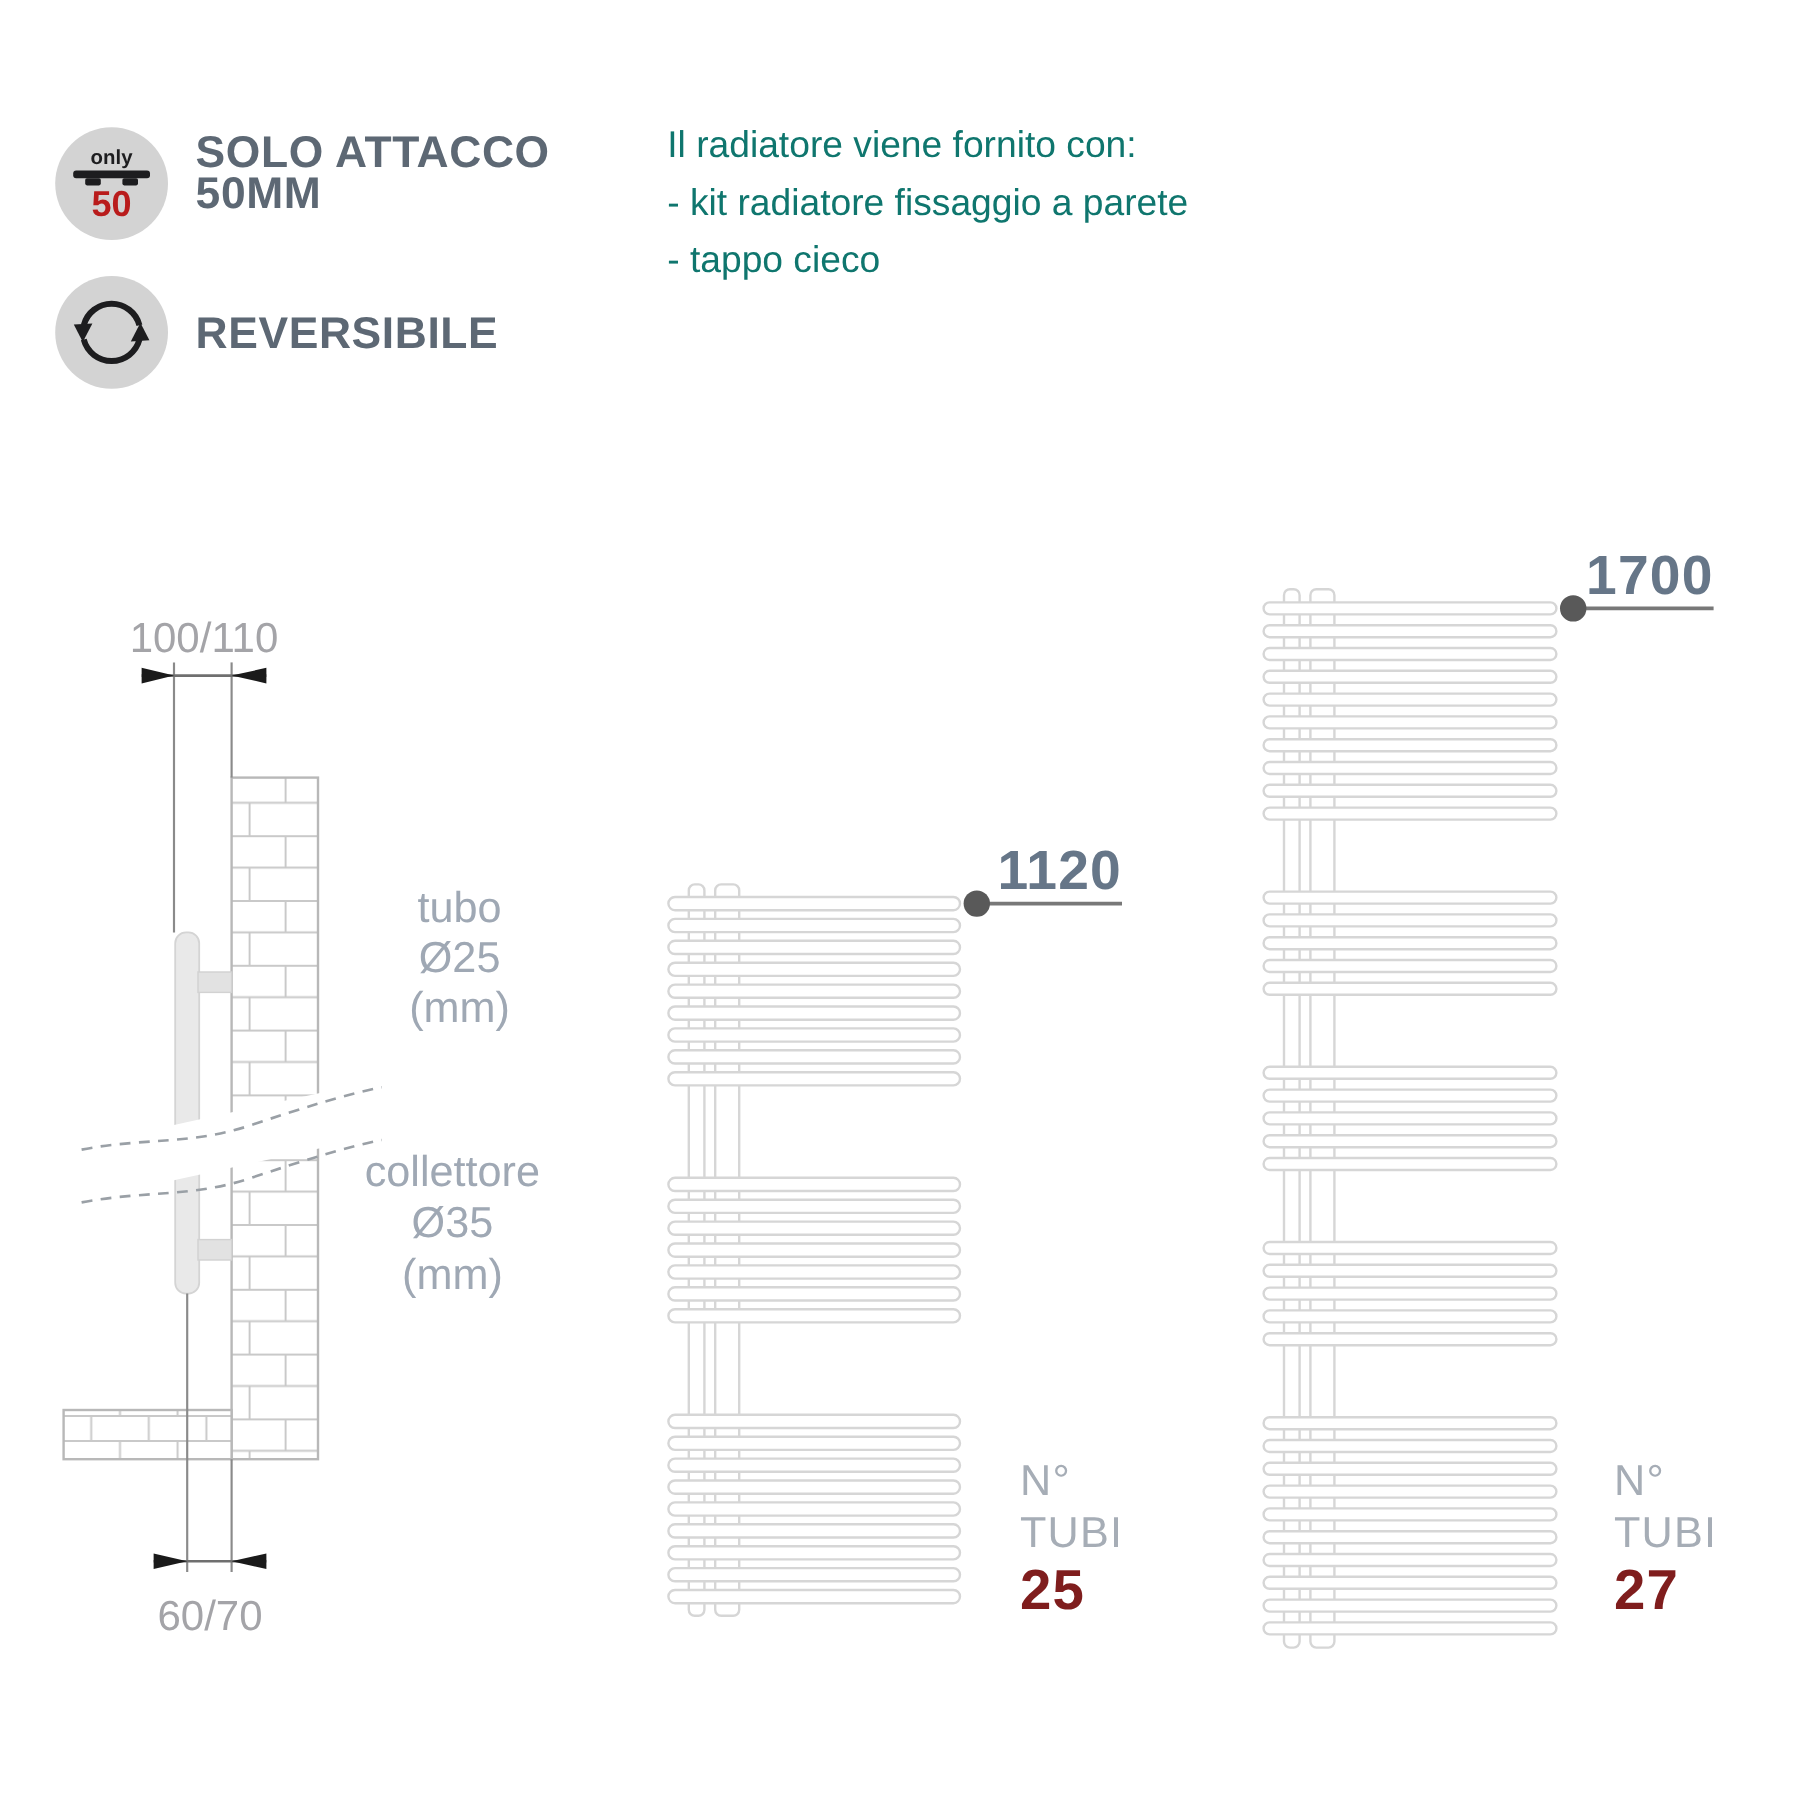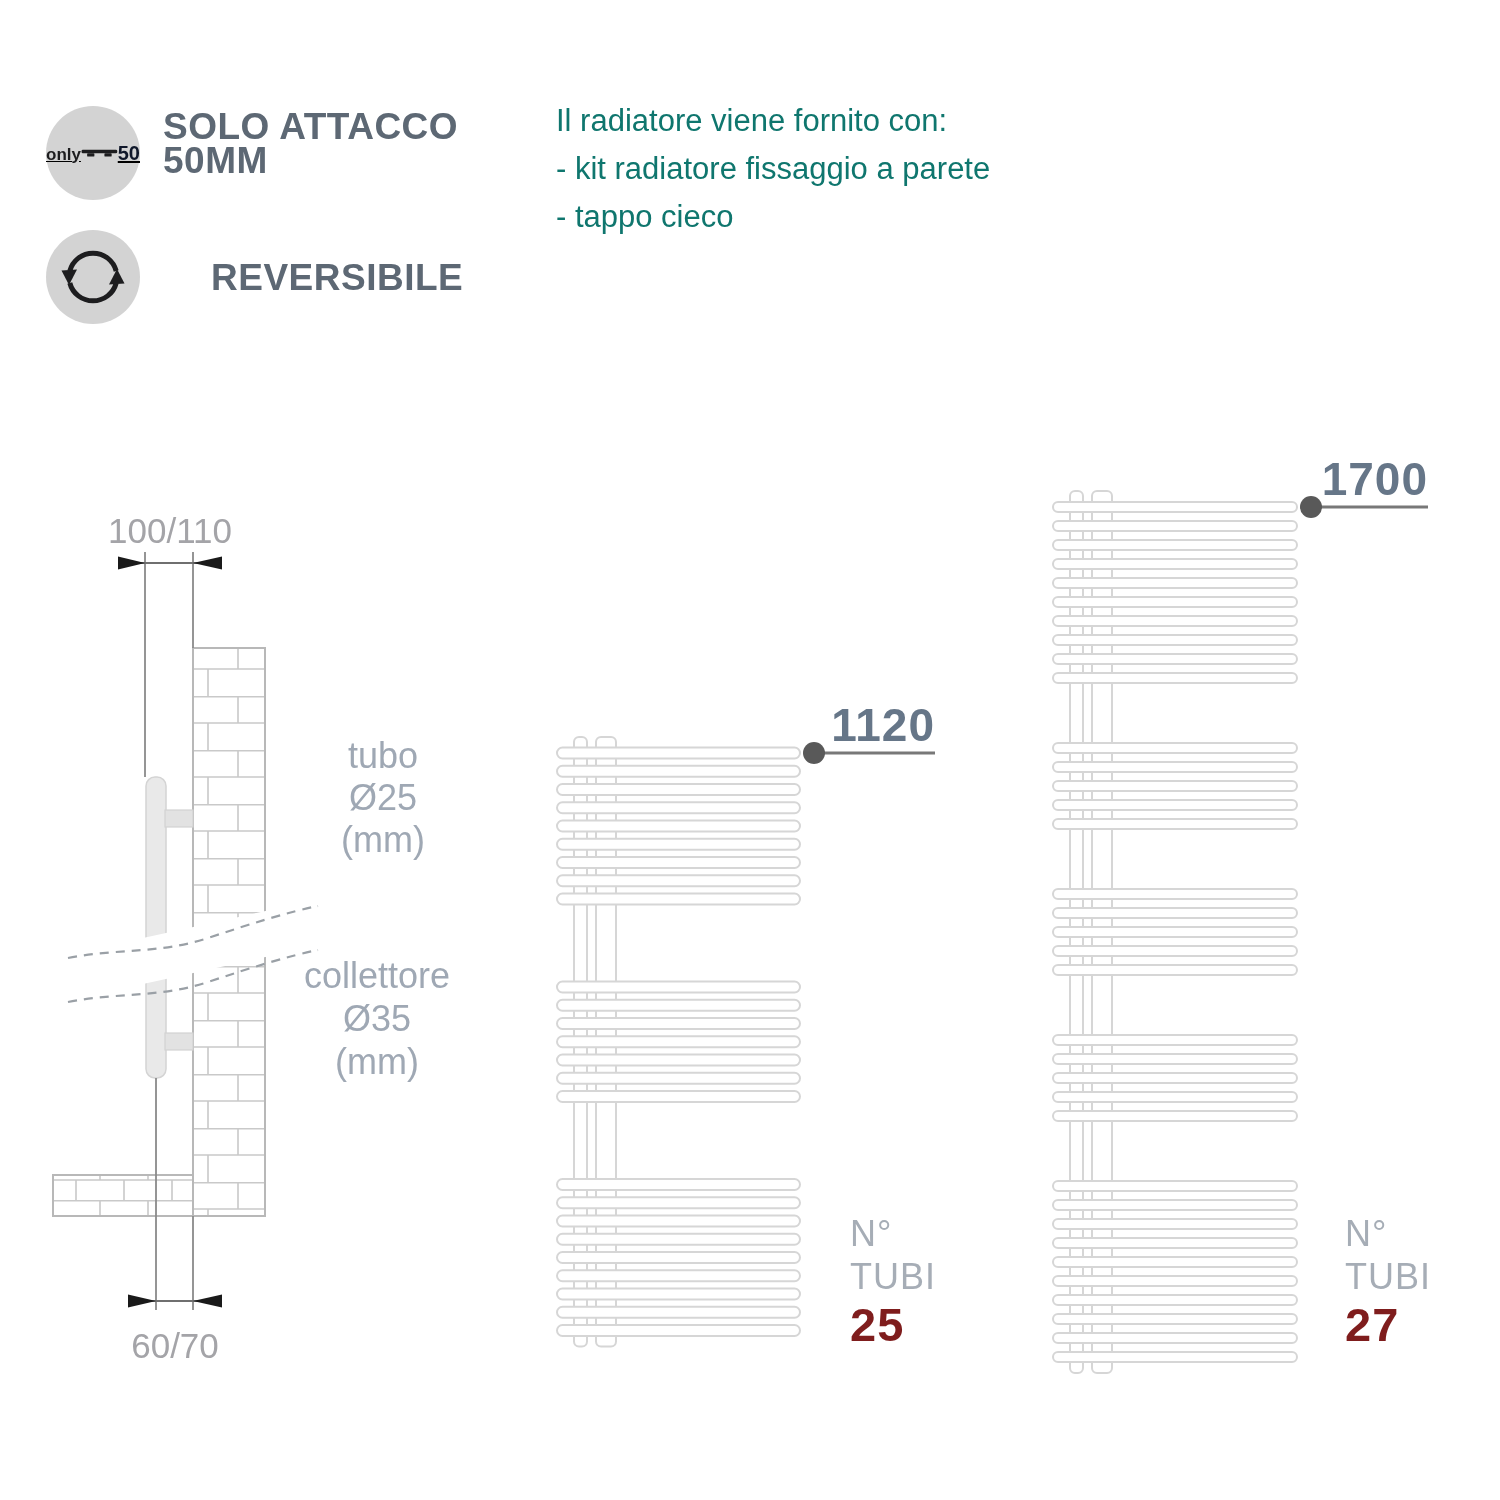--- a/index.html
+++ b/index.html
@@ -1,24 +1,24 @@
 <!DOCTYPE html>
 <html><head>
 <meta charset="utf-8">
 <style>
   html,body{margin:0;padding:0;background:#fff;}
   .canvas{position:relative;width:1500px;height:1500px;background:#ffffff;
           font-family:"Liberation Sans",sans-serif;overflow:hidden;}
 
   
   .icon-circle{position:absolute;width:94px;height:94px;border-radius:50%;
-               background:#d3d3d3;display:flex;flex-direction:row;
-               align-items:center;justify-content:center;text-decoration:underline;}
+               background:#d3d3d3;display:flex;flex-direction:column;
+               align-items:center;justify-content:center;}
   .icon-only{font-size:17px;font-weight:bold;color:#1d1d1f;line-height:17px;margin-top:2px;}
-  .icon-fifty{font-size:20px;font-weight:bold;color:#0f172a;line-height:30px;}
+  .icon-fifty{font-size:30px;font-weight:bold;color:#b91c1c;line-height:30px;}
   .feature-label{position:absolute;left:163px;color:#5d6874;font-weight:bold;
                  font-size:37px;line-height:34px;letter-spacing:.5px;white-space:nowrap;}
 
   
   .supply{position:absolute;left:556px;top:97px;color:#0f766e;
           font-size:31px;line-height:48px;}
 
   
   .count-block{position:absolute;width:140px;}
   .count-light{font-size:36px;line-height:43px;color:#a6adb6;letter-spacing:1px;}
@@ -61,21 +61,21 @@
   <div class="icon-circle" style="left:46px;top:230px;">
     <svg width="68" height="68" viewBox="-34 -34 68 68">
       <path class="arc" d="M23.2 -6 A24 24 0 0 0 -23.2 -6"></path>
       <polygon points="-24,8 -31.5,-6.5 -16,-7.5" fill="#1d1d1f"></polygon>
       <g transform="rotate(180)">
         <path class="arc" d="M23.2 -6 A24 24 0 0 0 -23.2 -6"></path>
         <polygon points="-24,8 -31.5,-6.5 -16,-7.5" fill="#1d1d1f"></polygon>
       </g>
     </svg>
   </div>
-  <div class="feature-label" style="top:261px;margin-left:48px;">
+  <div class="feature-label" style="top:261px;">
     <div>REVERSIBILE</div>
   </div>
 
   <div class="supply">
     <div>Il radiatore viene fornito con:</div>
     <div>- kit radiatore fissaggio a parete</div>
     <div>- tappo cieco</div>
   </div>
 
   <svg width="470" height="900" viewBox="0 0 470 900" style="position:absolute;left:40px;top:480px;">

